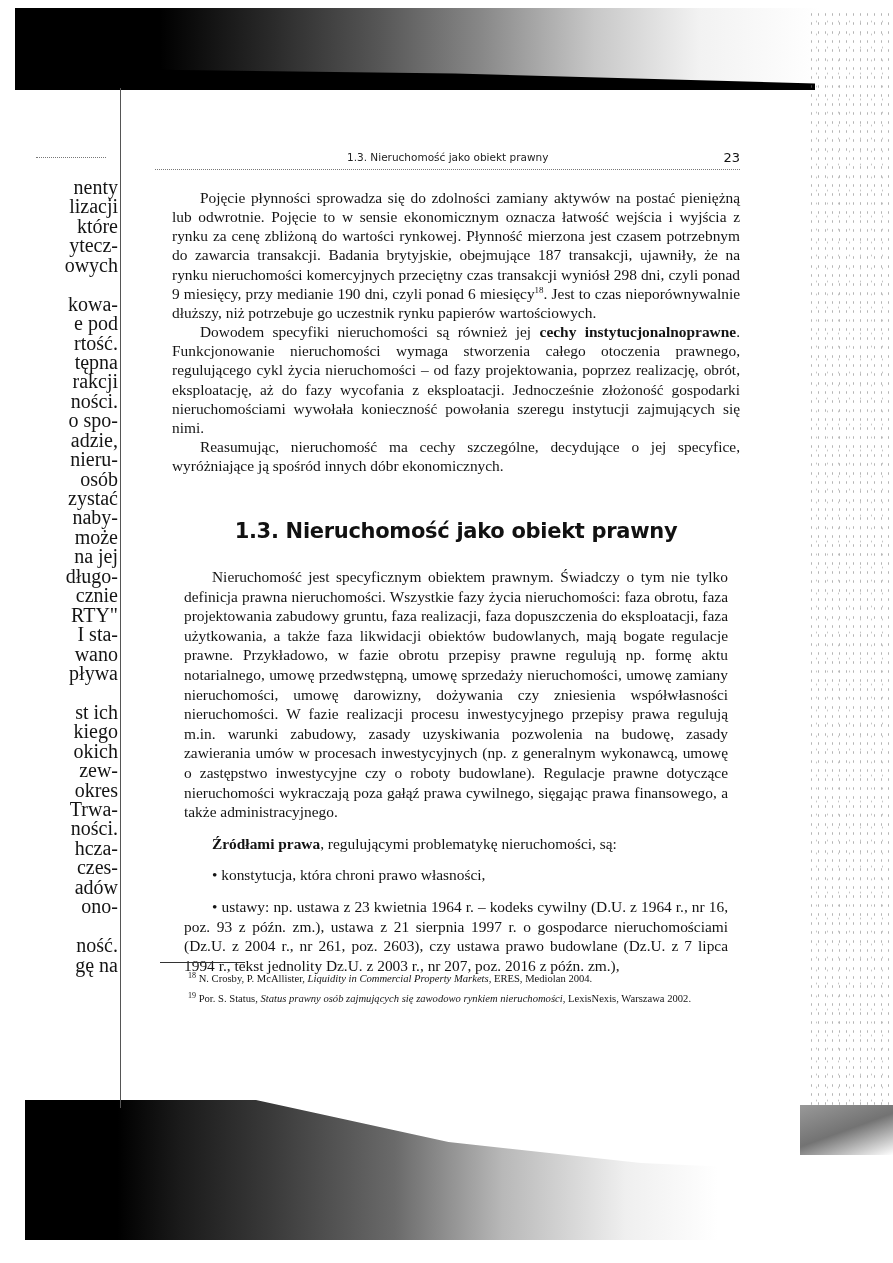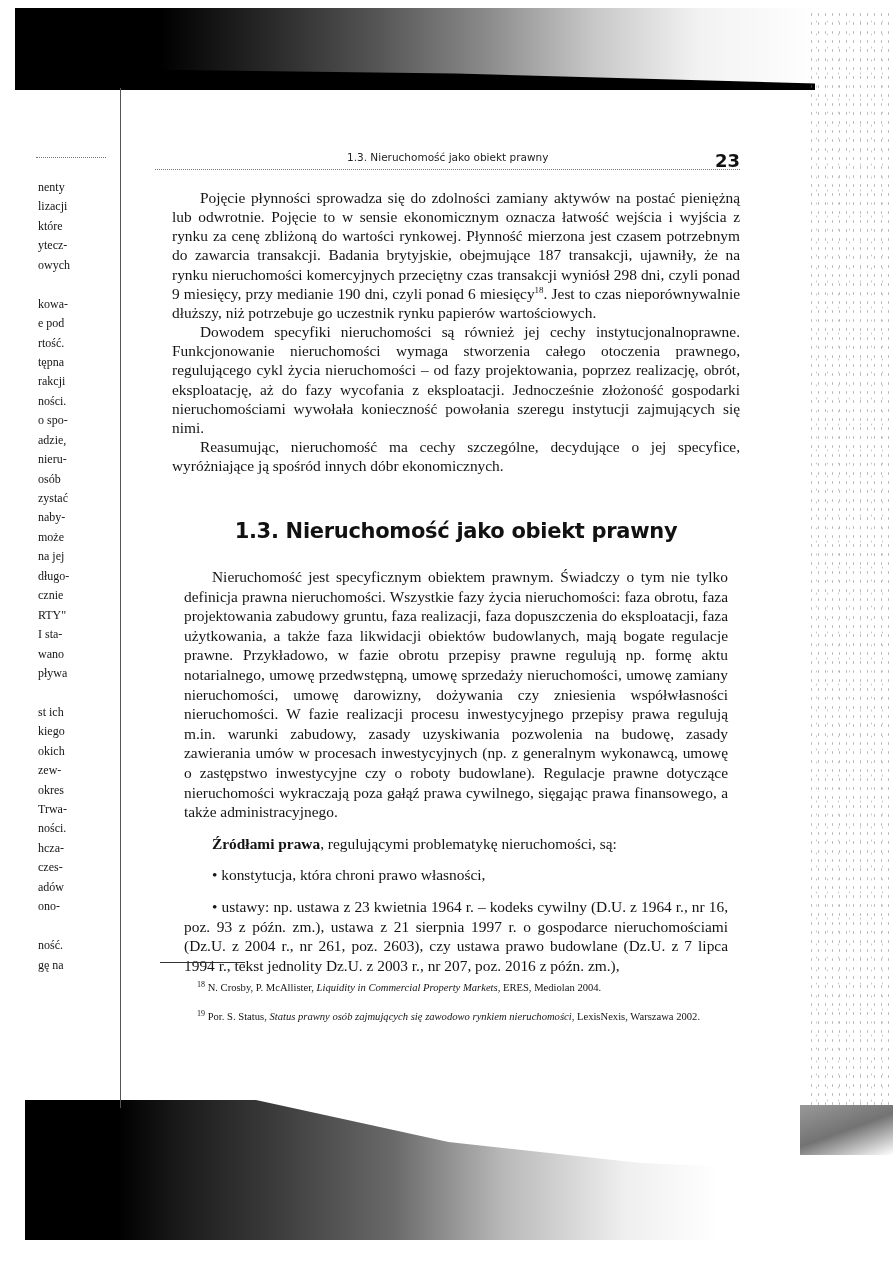--- a/index.html
+++ b/index.html
@@ -9,35 +9,35 @@
   .top-shadow-band2{position:absolute;left:15px;top:68px;width:800px;height:22px;background:#000;clip-path:polygon(0 0,55% 25%,100% 70%,100% 100%,0 100%);}
   .bottom-shadow{position:absolute;left:25px;top:1100px;width:770px;height:140px;
     background:linear-gradient(90deg,#000 0%,#000 12%,#1a1a1a 20%,#3a3a3a 32%,#6a6a6a 48%,#b8b8b8 62%,#efefef 78%,rgba(255,255,255,0) 90%);
     clip-path:polygon(0 0,30% 0,55% 30%,80% 45%,100% 50%,100% 100%,0 100%);}
   .right-shadow{position:absolute;left:800px;top:1105px;width:93px;height:50px;
     background:linear-gradient(160deg,#777 0%,#444 50%,rgba(255,255,255,0) 100%);opacity:.75;}
   .right-noise{position:absolute;left:808px;top:10px;width:85px;height:1100px;
     background-image:radial-gradient(#777 0.7px,transparent 1px),radial-gradient(#999 0.6px,transparent 1px);
     background-size:7px 9px,11px 13px;background-position:0 0,3px 5px;opacity:.55;}
   .page-edge{position:absolute;left:120px;top:88px;width:1px;height:1020px;background:#555;}
-  .prev-page{position:absolute;left:38px;top:178px;width:80px;font-size:12px;line-height:19.45px;white-space:nowrap;}
+  .prev-page{position:absolute;left:38px;top:178px;width:80px;font-size:20px;line-height:19.45px;text-align:right;white-space:nowrap;}
   .prev-page .line{display:block;height:19.45px;}
   .running-head{position:absolute;left:155px;top:149px;width:585px;height:20px;border-bottom:1px dotted #777;}
   .rh-title{position:absolute;left:192px;top:2px;font-family:"DejaVu Sans","Liberation Sans",sans-serif;font-size:10.5px;color:#222;}
-  .rh-num{position:absolute;right:0;top:1px;font-family:"DejaVu Sans","Liberation Sans",sans-serif;font-size:18px;font-weight:bold;color:#111;}
+  .rh-num{position:absolute;right:0;top:1px;font-family:"DejaVu Sans","Liberation Sans",sans-serif;font-size:13px;font-weight:normal;color:#111;}
   .body-text{position:absolute;left:172px;top:188px;width:568px;font-size:15.4px;line-height:19.15px;text-align:justify;}
   .body-text p{margin:0;text-indent:28px;}
-  .body-text b{font-weight:normal;}
+  .body-text b{font-weight:bold;}
   .section-heading{position:absolute;left:172px;top:519px;width:568px;text-align:center;font-family:"DejaVu Sans","Liberation Sans",sans-serif;font-weight:bold;font-size:21px;color:#111;letter-spacing:-0.3px;}
   .body-text2{position:absolute;left:172px;top:555px;width:568px;font-size:15.4px;line-height:19.6px;text-align:justify;}
   .body-text2 p{margin:12px;text-indent:28px;}
   .bullet{text-indent:28px;}
   .fn-rule{position:absolute;left:160px;top:962px;width:85px;height:1px;background:#333;}
   .footnotes{position:absolute;left:160px;top:968px;width:585px;font-size:10.6px;line-height:16.5px;}
-  .footnotes p{margin:9px;text-indent:28px;}
+  .footnotes p{margin:0;text-indent:28px;}
   .footnotes sup{font-size:8px;vertical-align:4px;}
   .footnotes i{font-style:italic;}
   sup.ref{font-size:9px;vertical-align:6px;line-height:0;}
   .left-hr{position:absolute;left:36px;top:157px;width:70px;border-top:1px dotted #777;}
 </style>
 </head>
 <body>
 
 <div class="top-shadow"></div>
 <div class="top-shadow-band2"></div>

